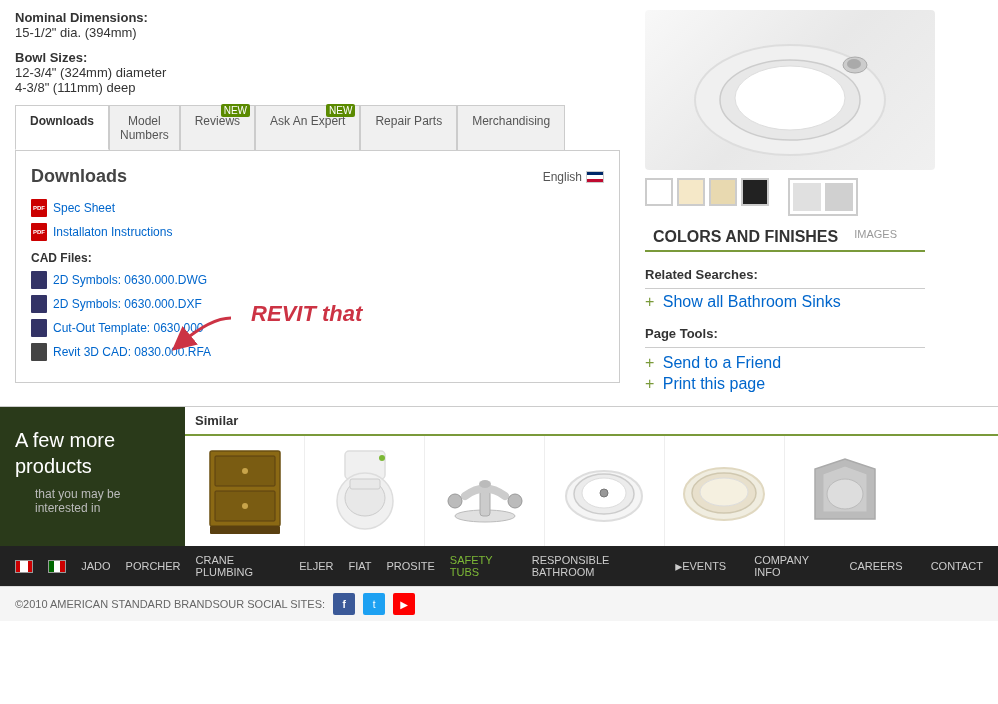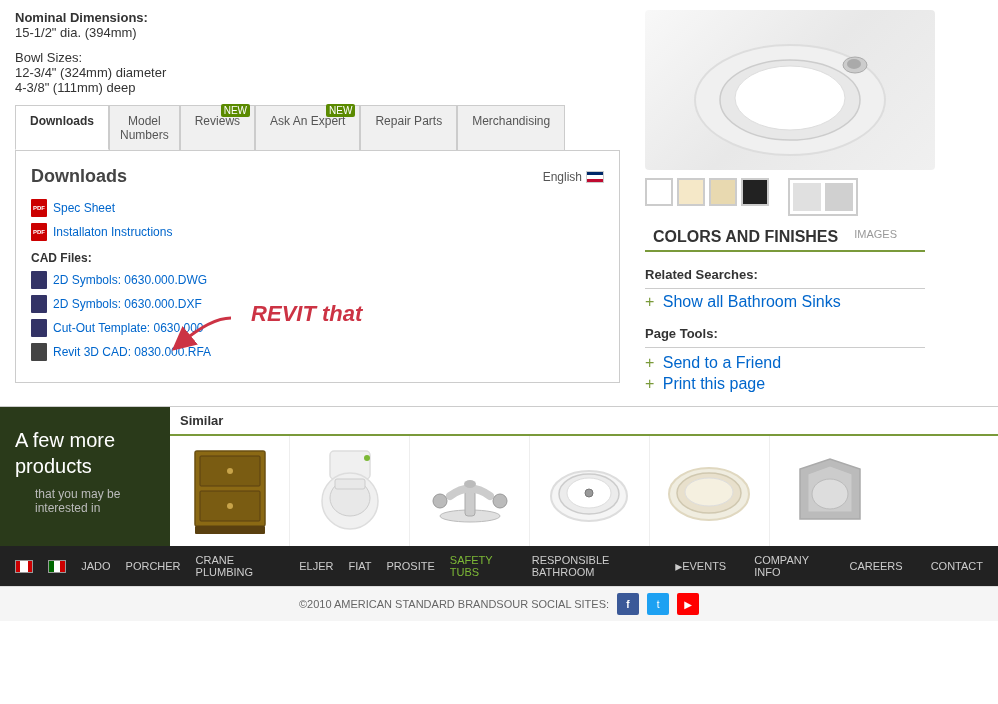--- a/index.html
+++ b/index.html
@@ -12,21 +12,21 @@
 
     
     .feature-list { list-style: none; padding: 0; margin-bottom: 12px; }
     .feature-list li { padding: 2px 0; display: flex; align-items: flex-start; gap: 6px; }
     .feature-list li::before { content: "●"; color: #6a8f3c; font-size: 10px; margin-top: 2px; flex-shrink: 0; }
 
     
     .dimensions-section { margin-bottom: 10px; }
     .dimensions-section .label { font-weight: bold; }
     .bowl-sizes { margin-bottom: 10px; }
-    .bowl-sizes .label { font-weight: normal; }
+    .bowl-sizes .label { font-weight: bold; }
 
     
     .tabs-bar { display: flex; border-bottom: none; margin-bottom: 0; }
     .tab { padding: 8px 14px; cursor: pointer; border: 1px solid #ccc; border-bottom: none; background: #f0f0f0; font-size: 12px; text-align: center; position: relative; color: #555; }
     .tab.active { background: #fff; border-bottom: 1px solid #fff; color: #333; font-weight: bold; }
     .tab.active::after { content: ''; position: absolute; bottom: -1px; left: 0; right: 0; height: 1px; background: #fff; }
     .tab .new-badge { position: absolute; top: -2px; right: 4px; background: #5a8a00; color: #fff; font-size: 10px; padding: 1px 3px; border-radius: 2px; }
 
     
     .downloads-panel { border: 1px solid #ccc; padding: 15px; background: #fff; min-height: 220px; }
@@ -68,21 +68,21 @@
     .tools-divider { border: none; border-top: 1px solid #ccc; margin-bottom: 6px; }
 
     
     .footer-bar { background: #222; color: #ccc; padding: 8px 15px; display: flex; align-items: center; justify-content: space-between; width: 100%; }
     .footer-links { display: flex; gap: 15px; align-items: center; }
     .footer-link { color: #ccc; text-decoration: none; font-size: 11px; text-transform: uppercase; }
     .footer-link.highlight { color: #7cb836; }
     .footer-right-links { display: flex; gap: 28px; align-items: center; }
     .footer-right-link { color: #ccc; text-decoration: none; font-size: 11px; text-transform: uppercase; }
 
-    .copyright-bar { background: #f5f5f5; border-top: 1px solid #ddd; padding: 6px 15px; display: flex; justify-content: center; align-items: center; font-size: 11px; color: #666; }
+    .copyright-bar { background: #f5f5f5; border-top: 1px solid #ddd; padding: 6px 15px; display: flex; justify-content: flex-start; align-items: center; font-size: 11px; color: #666; }
     .social-icons { display: flex; gap: 8px; align-items: center; }
     .social-icon { width: 22px; height: 22px; background: #3b5998; display: inline-block; border-radius: 2px; }
     .social-icon.twitter { background: #1da1f2; }
     .social-icon.youtube { background: #ff0000; }
 
     .divider-line { border: none; border-top: 1px solid #ccc; margin: 4px 0; }
   </style>
 </head>
 <body>
 
@@ -232,21 +232,21 @@
       <a href="#" class="related-link">
         <span class="plus-bullet">+</span>
         <span>Print this page</span>
       </a>
     </div>
   </div>
 </div>
 
 <div style="display:flex; width:100%; border-top:1px solid #ccc;">
 
-  <div style="width:170px; background:#2a3a1a; color:#fff; padding:20px 15px; flex-shrink:0;">
+  <div style="width:185px; background:#2a3a1a; color:#fff; padding:20px 15px; flex-shrink:0;">
     <div style="font-size:20px; line-height:1.3; margin-bottom:8px;">A few more products</div>
     <div style="font-size:12px; color:#bbb;margin-left:20px;">that you may be interested in</div>
   </div>
 
   <div style="flex:1; display:flex; flex-direction:column;">
 
     <div style="display:flex; border-bottom:2px solid #7a9a3a;">
       <div style="flex:3; font-weight:bold; font-size:13px; padding:6px 10px;">Similar</div>
     </div>
 

